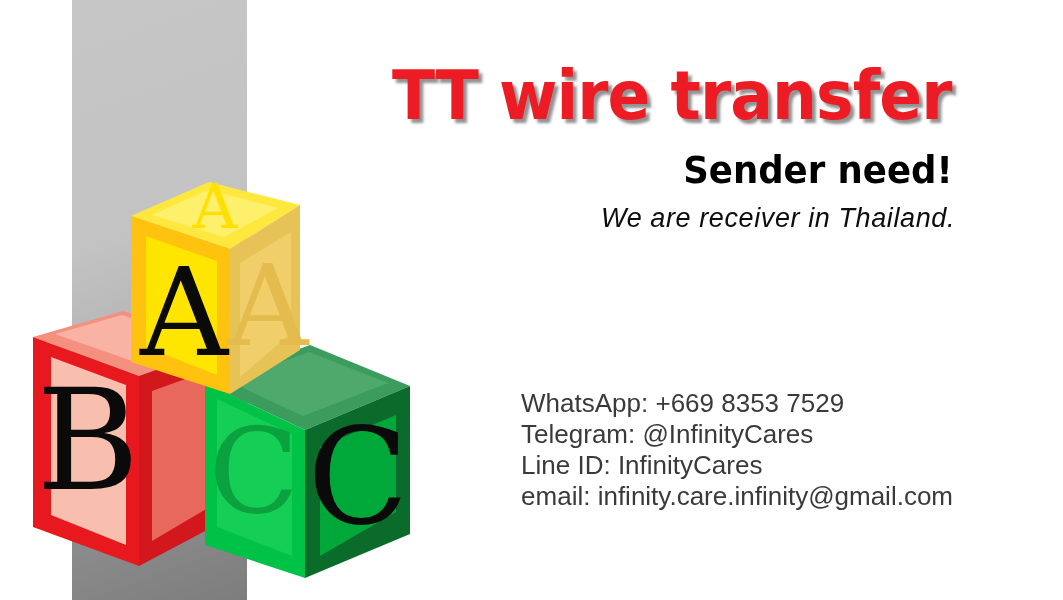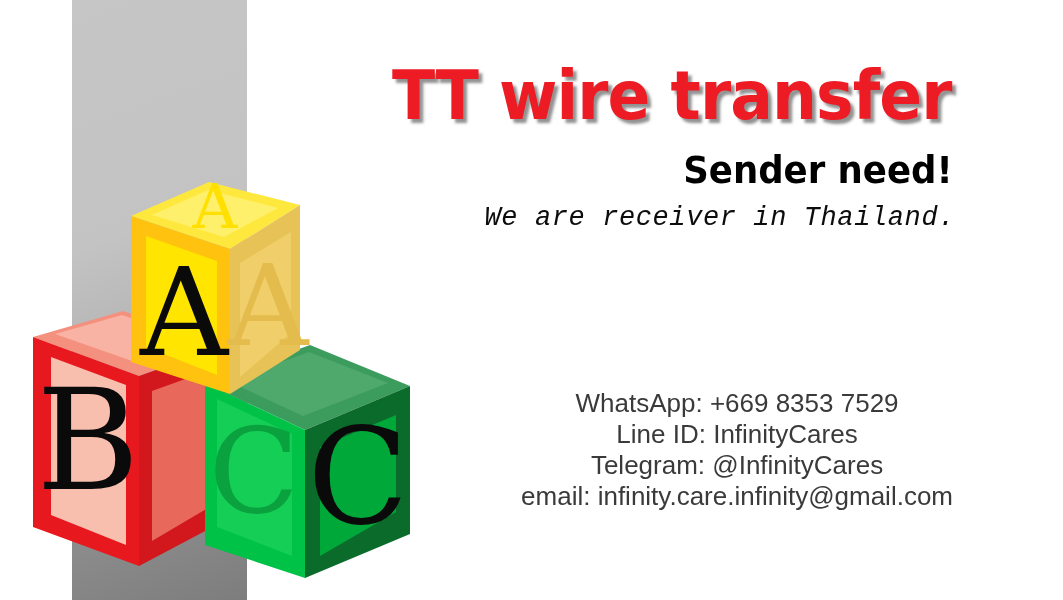--- a/index.html
+++ b/index.html
@@ -78,35 +78,35 @@
     color: #000000;
     white-space: nowrap;
     transform: scaleX(0.96);
     transform-origin: right center;
   }
 
   #tagline {
     position: absolute;
     right: 108px;
     top: 205px;
-    font-family: Liberation Mono, monospace;
+    font-family: Liberation Sans, sans-serif;
     font-style: italic;
     font-weight: normal;
     font-size: 27px;
     line-height: 1;
     color: #0d0d0d;
     white-space: nowrap;
     letter-spacing: 0.6px;
   }
 
   #contact {
     position: absolute;
     right: 110px;
     top: 388px;
-    text-align: center;
+    text-align: left;
     color: #3a3a3a;
     font-family: "Liberation Sans", sans-serif;
     font-size: 26px;
     line-height: 31px;
     white-space: nowrap;
   }
   #contact .cline { display: block; }
 </style>
 </head>
 <body>
@@ -169,19 +169,19 @@
   <div id="text-col">
 
     <div id="title">TT wire transfer</div>
 
     <div id="subtitle">Sender need!</div>
 
     <div id="tagline">We are receiver in Thailand.</div>
 
     <div id="contact">
       <span class="cline">WhatsApp: +669 8353 7529</span>
+      <span class="cline">Telegram: @InfinityCares</span>
       <span class="cline">Line ID: InfinityCares</span>
-      <span class="cline">Telegram: @InfinityCares</span>
       <span class="cline">email: infinity.care.infinity@gmail.com</span>
     </div>
 
   </div>
 </div>
 
 </body></html>

